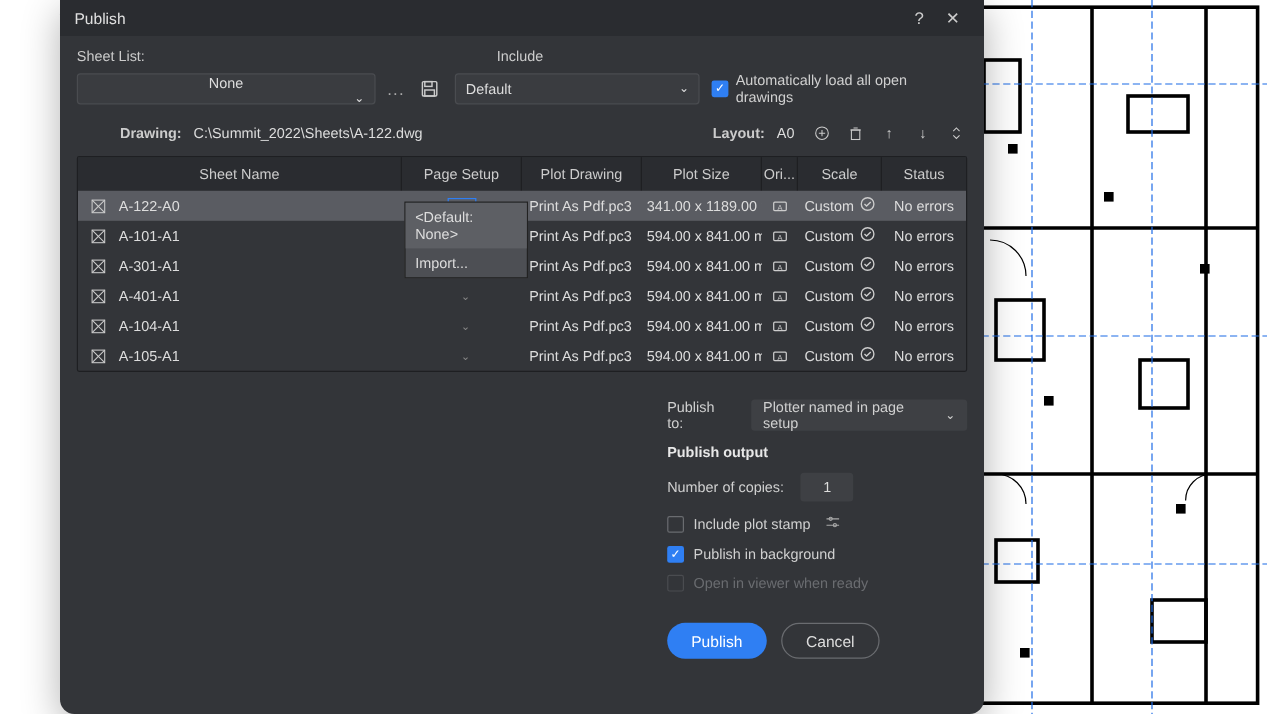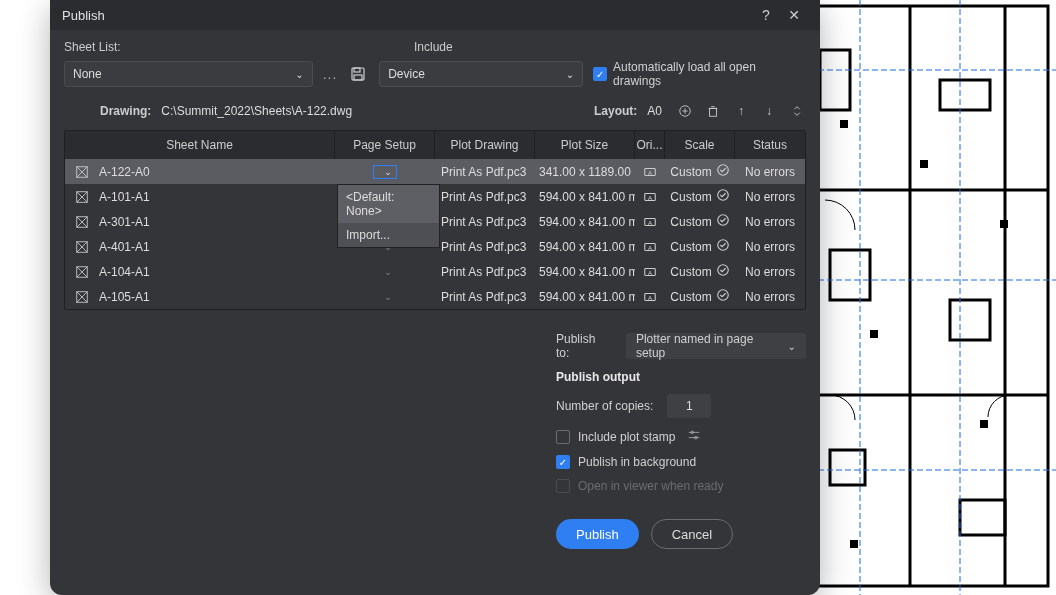--- a/index.html
+++ b/index.html
@@ -15,21 +15,21 @@
 .titlebar .icon-btn { width: 28px; height: 28px; display: flex; align-items: center; justify-content: center; color: #ccc; cursor: pointer; font-size: 14px; }
 
 .body { padding: 10px 14px 12px 14px; flex: 1; display: flex; flex-direction: column; }
 
 .row1 { display: flex; gap: 40px; margin-bottom: 6px; }
 .lbl { color: #ccc; font-size: 12px; }
 
 .row2 { display: flex; align-items: center; gap: 10px; margin-bottom: 14px; }
 .select { background: #3a3c40; border: 1px solid #4a4c50; height: 26px; border-radius: 3px; display: flex; align-items: center; padding: 0 8px; color: #ddd; cursor: pointer; }
 .select .chev { margin-left: auto; font-size: 10px; }
-.sheet-select { width: 250px; }
+.sheet-select { width: 250px; flex-direction: column; }
 .include-select { width: 205px; }
 .dots { color: #aaa; font-size: 14px; letter-spacing: 1px; cursor: pointer; }
 .save-icon { width: 22px; height: 22px; display: flex; align-items: center; justify-content: center; cursor: pointer; }
 .checkbox-row { display: flex; align-items: center; gap: 6px; }
 .chk { width: 14px; height: 14px; border-radius: 2px; display: flex; align-items: center; justify-content: center; font-size: 10px; }
 .chk.on { background: #2f7ff3; color: #fff; }
 .chk.off { border: 1px solid #6a6c70; background: transparent; }
 .chk.disabled { border: 1px solid #4a4c50; }
 
 .row3 { display: flex; align-items: center; gap: 10px; margin-bottom: 10px; padding-left: 36px; }
@@ -60,21 +60,21 @@
 .td.size { width: 100px; padding-left: 4px; }
 .td.orient { width: 30px; justify-content: center; }
 .td.scale { width: 70px; justify-content: center; gap: 4px; }
 .td.status { width: 70px; justify-content: center; }
 .sheet-icon { width: 14px; height: 14px; }
 .page-sel { border: 1px solid #2f7ff3; padding: 1px 4px; display: flex; align-items: center; gap: 6px; font-size: 11px; }
 .page-sel .chev { font-size: 9px; }
 .plain-sel { display: flex; align-items: center; gap: 6px; font-size: 12px; }
 .plain-sel .chev { font-size: 9px; color: #888; }
 
-.dropdown { position: absolute; top: 25px; left: 272px; width: 103px; background: #4d4f54; border: 1px solid #222; z-index: 10; }
+.dropdown { position: absolute; top: 9px; left: 272px; width: 103px; background: #4d4f54; border: 1px solid #222; z-index: 10; }
 .dropdown-item { padding: 5px 8px; font-size: 12px; color: #ddd; cursor: pointer; }
 .dropdown-item.sel { background: #5d5f64; }
 
 .bottom { margin-left: auto; width: 250px; margin-top: 22px; display: flex; flex-direction: column; gap: 10px; }
 .pubto-row { display: flex; align-items: center; gap: 16px; }
 .pubto-sel { background: #3e4044; border-radius: 3px; height: 26px; display: flex; align-items: center; padding: 0 10px; gap: 8px; cursor: pointer; }
 .section-h { font-weight: 600; color: #e8e8e8; }
 .copies-row { display: flex; align-items: center; gap: 14px; }
 .copies-input { background: #3e4044; border: none; width: 44px; height: 24px; text-align: center; color: #ddd; border-radius: 3px; font-size: 12px; }
 .opt-row { display: flex; align-items: center; gap: 8px; }
@@ -151,21 +151,21 @@
       </div>
       <span class="dots">...</span>
       <span class="save-icon">
         <svg viewBox="0 0 16 16" width="16" height="16" stroke="#ccc" fill="none" stroke-width="1.2">
             <rect x="2" y="2" width="12" height="12" rx="1"></rect>
             <rect x="4" y="2" width="6" height="4"></rect>
             <rect x="4" y="9" width="8" height="5"></rect>
           </svg>
       </span>
       <div class="select include-select">
-        <span>Device</span>
+        <span>Default</span>
         <span class="chev">⌄</span>
       </div>
       <div class="checkbox-row">
         <div class="chk on">✓</div>
         <span>Automatically load all open drawings</span>
       </div>
     </div>
 
     <div class="row3">
       <span class="lbl" style="font-weight:600">Drawing:</span>

